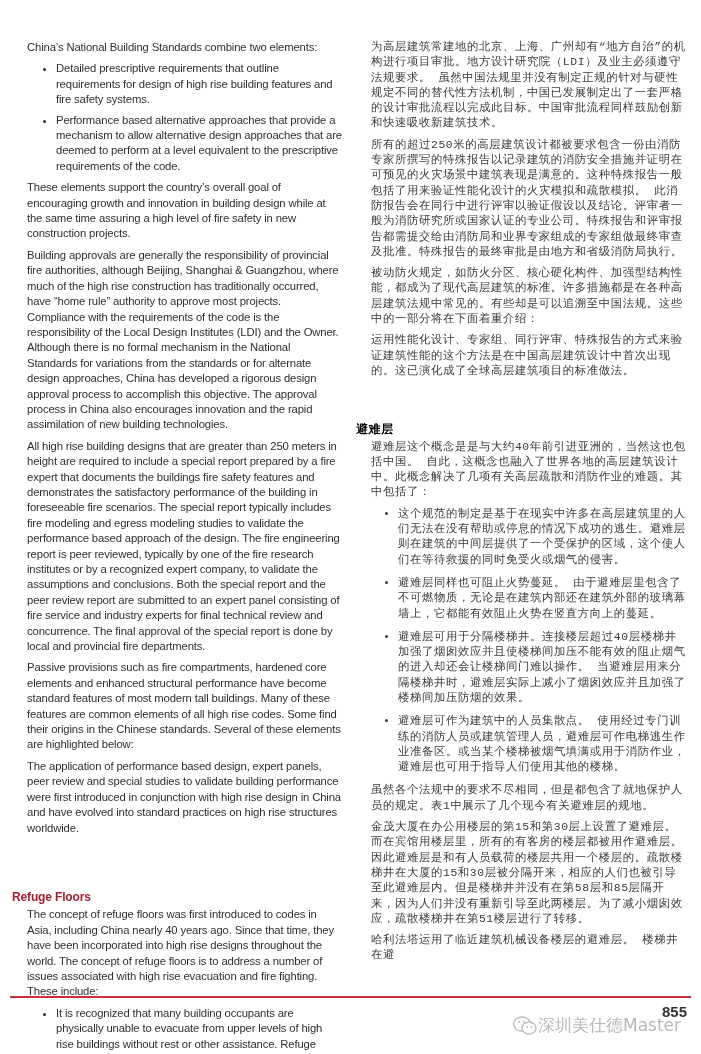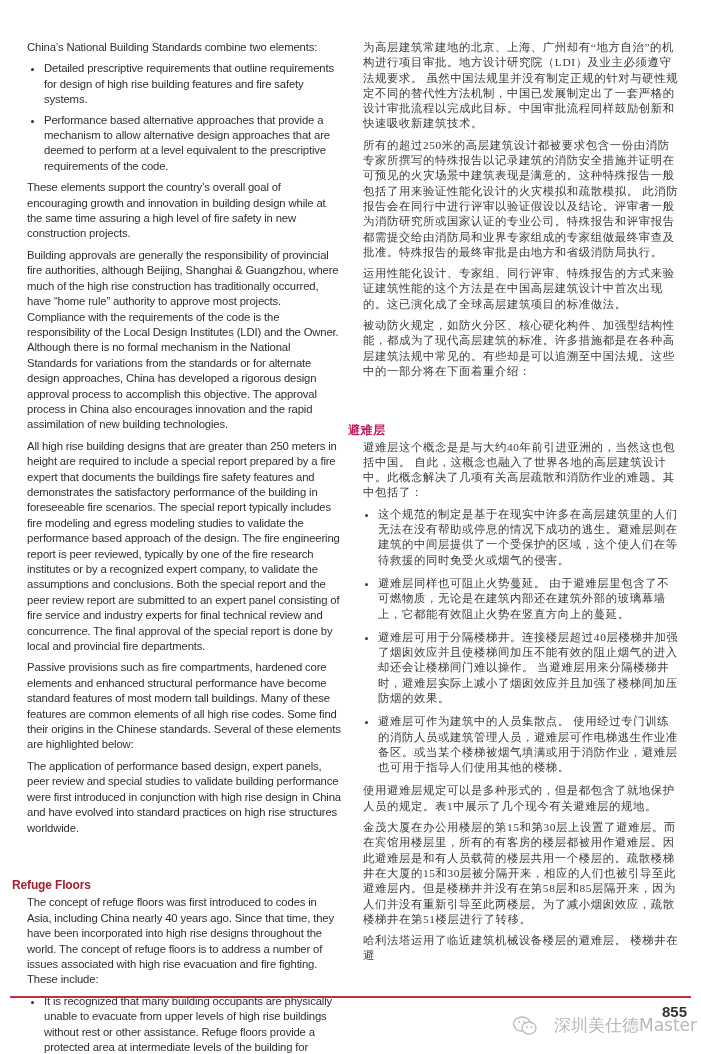--- a/index.html
+++ b/index.html
@@ -4,47 +4,47 @@
 <style>
   html, body { margin: 0; padding: 0; background: #ffffff; }
   body { width: 701px; height: 1054px; position: relative; overflow: hidden; }
   .col { position: absolute; top: 40px; }
   .col-en {
     left: 12px; width: 330px;
     font-family: "Liberation Sans", "DejaVu Sans", sans-serif;
     font-size: 11.3px; line-height: 15.4px; color: #2f2f2f; letter-spacing: -0.15px;
   }
   .col-zh {
-    left: 348px; width: 332px;
-    font-family: Liberation Serif, serif;
+    left: 356px; width: 332px;
+    font-family: Liberation Mono, monospace;
     font-size: 11.4px; line-height: 15.3px; color: #3a3a3a; letter-spacing: 0.6px;
   }
   p { margin: 0 0 6px 15px; }
   ul { margin: 0 0 6px 0; padding-left: 32px; }
-  li { margin: 0 0 5px 0; }
+  li { margin: 0 0 5px 12px; }
   .col-zh ul { padding-left: 30px; }
   .col-zh li { margin-bottom: 8px; }
   .heading-en {
-    font-weight: bold; color: #a3202e; font-size: 12px; margin: 4px 0 2px 0;
+    font-weight: bold; color: #a3202e; font-size: 12px; margin: 16px 0 2px 0;
   }
   .heading-zh {
-    font-weight: bold; color: #be185d; font-size: 12px; margin: 0 0 1px 0;
+    font-weight: bold; color: #000000; font-size: 12px; margin: 0 0 1px 0;
   }
   .spacer-en { height: 32px; }
   .spacer-zh { height: 38px; }
   .footer-rule {
     position: absolute; left: 10px; top: 996px; width: 681px; height: 2px;
     background: #c8303b;
   }
   .page-number {
     position: absolute; left: 662px; top: 1003px; font-size: 15px; font-weight: bold;
     font-family: "Liberation Sans", sans-serif; color: #333;
   }
   .watermark {
-    position: absolute; left: 512px; top: 1014px; display: flex; align-items: center; gap: 16px;
+    position: absolute; left: 512px; top: 1014px; display: flex; align-items: center; gap: 0;
     color: #b8b8b8; font-family: "DejaVu Sans", sans-serif; font-size: 17px;
   }
   .watermark svg { display: block; }
 </style>
 </head>
 <body>
 
 <div class="col col-en">
   <p>China’s National Building Standards combine two elements:</p>
   <ul>
@@ -60,32 +60,32 @@
   <div class="heading-en">Refuge Floors</div>
   <p>The concept of refuge floors was first introduced to codes in Asia, including China nearly 40 years ago. Since that time, they have been incorporated into high rise designs throughout the world. The concept of refuge floors is to address a number of issues associated with high rise evacuation and fire fighting. These include:</p>
   <ul>
     <li>It is recognized that many building occupants are physically unable to evacuate from upper levels of high rise buildings without rest or other assistance. Refuge floors provide a protected area at intermediate levels of the building for occupants to rest and wait for rescue without danger from fire or smoke.</li>
   </ul>
 </div>
 
 <div class="col col-zh">
   <p>为高层建筑常建地的北京、上海、广州却有“地方自治”的机构进行项目审批。地方设计研究院（LDI）及业主必须遵守法规要求。 虽然中国法规里并没有制定正规的针对与硬性规定不同的替代性方法机制，中国已发展制定出了一套严格的设计审批流程以完成此目标。中国审批流程同样鼓励创新和快速吸收新建筑技术。</p>
   <p>所有的超过250米的高层建筑设计都被要求包含一份由消防专家所撰写的特殊报告以记录建筑的消防安全措施并证明在可预见的火灾场景中建筑表现是满意的。这种特殊报告一般包括了用来验证性能化设计的火灾模拟和疏散模拟。 此消防报告会在同行中进行评审以验证假设以及结论。评审者一般为消防研究所或国家认证的专业公司。特殊报告和评审报告都需提交给由消防局和业界专家组成的专家组做最终审查及批准。特殊报告的最终审批是由地方和省级消防局执行。</p>
+  <p>被动防火规定，如防火分区、核心硬化构件、加强型结构性能，都成为了现代高层建筑的标准。许多措施都是在各种高层建筑法规中常见的。有些却是可以追溯至中国法规。这些中的一部分将在下面着重介绍：</p>
   <p>运用性能化设计、专家组、同行评审、特殊报告的方式来验证建筑性能的这个方法是在中国高层建筑设计中首次出现的。这已演化成了全球高层建筑项目的标准做法。</p>
-  <p>被动防火规定，如防火分区、核心硬化构件、加强型结构性能，都成为了现代高层建筑的标准。许多措施都是在各种高层建筑法规中常见的。有些却是可以追溯至中国法规。这些中的一部分将在下面着重介绍：</p>
   <div class="spacer-zh"></div>
   <div class="heading-zh">避难层</div>
   <p>避难层这个概念是是与大约40年前引进亚洲的，当然这也包括中国。 自此，这概念也融入了世界各地的高层建筑设计中。此概念解决了几项有关高层疏散和消防作业的难题。其中包括了：</p>
   <ul>
     <li>这个规范的制定是基于在现实中许多在高层建筑里的人们无法在没有帮助或停息的情况下成功的逃生。避难层则在建筑的中间层提供了一个受保护的区域，这个使人们在等待救援的同时免受火或烟气的侵害。</li>
     <li>避难层同样也可阻止火势蔓延。 由于避难层里包含了不可燃物质，无论是在建筑内部还在建筑外部的玻璃幕墙上，它都能有效阻止火势在竖直方向上的蔓延。</li>
     <li>避难层可用于分隔楼梯井。连接楼层超过40层楼梯井加强了烟囱效应并且使楼梯间加压不能有效的阻止烟气的进入却还会让楼梯间门难以操作。 当避难层用来分隔楼梯井时，避难层实际上减小了烟囱效应并且加强了楼梯间加压防烟的效果。</li>
     <li>避难层可作为建筑中的人员集散点。 使用经过专门训练的消防人员或建筑管理人员，避难层可作电梯逃生作业准备区。或当某个楼梯被烟气填满或用于消防作业，避难层也可用于指导人们使用其他的楼梯。</li>
   </ul>
-  <p>使用避难层规定可以是多种形式的，但是都包含了就地保护人员的规定。表1中展示了几个现今有关避难层的规地。</p>
+  <p>虽然各个法规中的要求不尽相同，但是都包含了就地保护人员的规定。表1中展示了几个现今有关避难层的规地。</p>
   <p>金茂大厦在办公用楼层的第15和第30层上设置了避难层。而在宾馆用楼层里，所有的有客房的楼层都被用作避难层。因此避难层是和有人员载荷的楼层共用一个楼层的。疏散楼梯井在大厦的15和30层被分隔开来，相应的人们也被引导至此避难层内。但是楼梯井并没有在第58层和85层隔开来，因为人们并没有重新引导至此两楼层。为了减小烟囱效应，疏散楼梯井在第51楼层进行了转移。</p>
   <p>哈利法塔运用了临近建筑机械设备楼层的避难层。 楼梯井在避</p>
 </div>
 
 <div class="footer-rule" style="background: rgb(200, 48, 59);"></div>
 <div class="page-number">855</div>
 <div class="watermark">
   <span>
     <svg width="26" height="22" viewBox="0 0 26 22">
       <ellipse cx="10" cy="9" rx="8.5" ry="7" fill="none" stroke="#bdbdbd" stroke-width="1.4"></ellipse>

